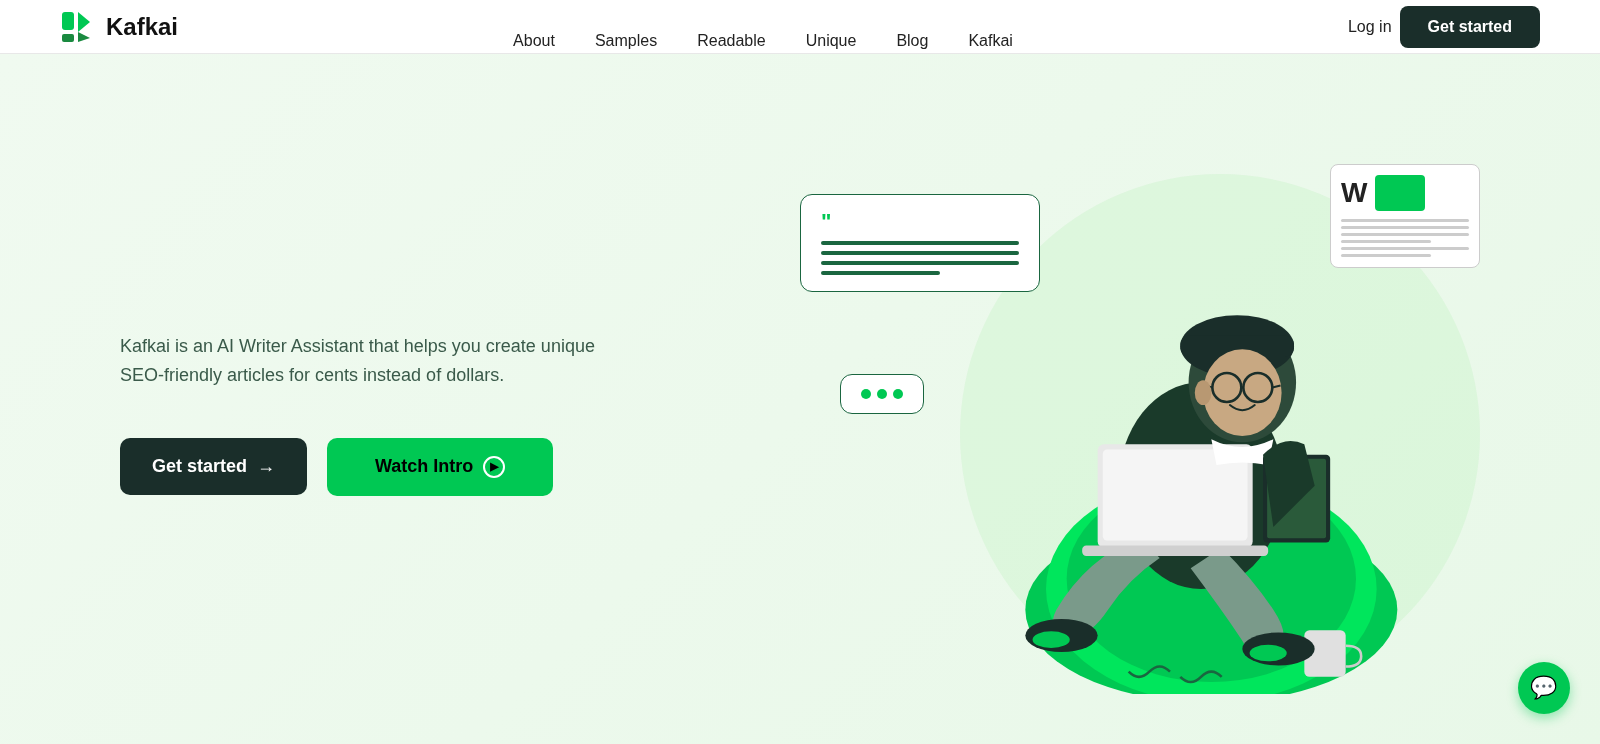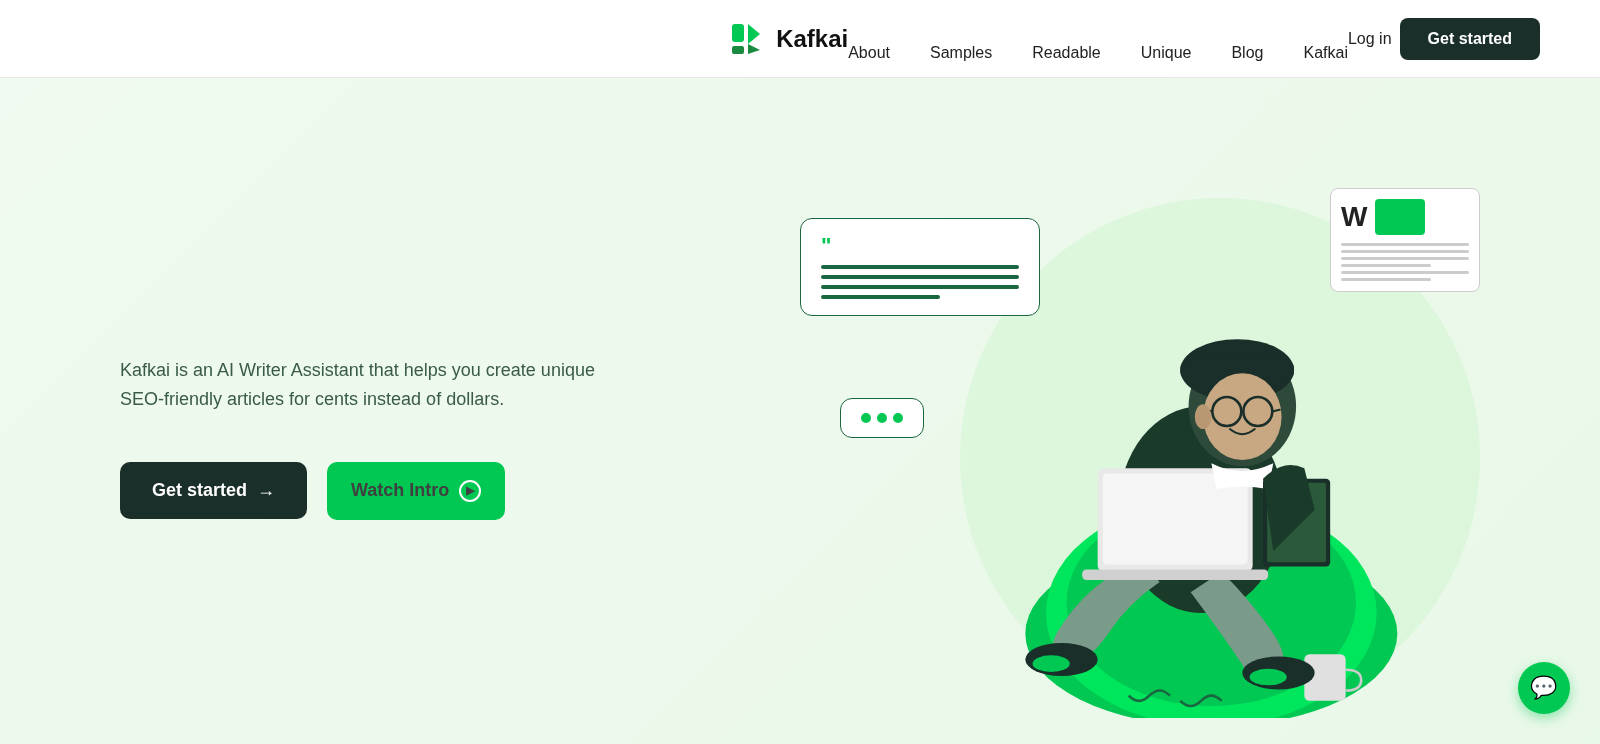--- a/index.html
+++ b/index.html
@@ -1,21 +1,21 @@
 <!DOCTYPE html>
 <html><head>
   <meta charset="utf-8">
   <style>
     * { margin: 0; padding: 0; box-sizing: border-box; }
     body { font-family: -apple-system, BlinkMacSystemFont, 'Segoe UI', sans-serif; background: #f0faf0; width: 1600px; min-height: 744px; overflow-x: hidden; }
 
     
     nav {
-      display: flex; align-items: center; justify-content: flex-end;
-      padding: 0 60px; height: 78px; background: #fff;
+      display: flex; align-items: center; justify-content: space-between;
+      padding: 0 60px; height: 54px; background: #fff;
       border-bottom: 1px solid #e8e8e8;
     }
     .nav-logo { display: flex; align-items: center; gap: 8px; }
     .logo-icon { width: 38px; height: 38px; }
     .logo-text { font-size: 24px; font-weight: 700; color: #111; }
     .nav-links { display: flex; align-items: center; gap: 40px; margin-top: 29px; }
     .nav-links a {
       text-decoration: none; color: #222; font-size: 16px; font-weight: 400;
     }
     .nav-actions { display: flex; align-items: center; gap: 8px; }
@@ -41,22 +41,22 @@
       font-size: 18px; color: #3a5a4a; line-height: 1.6; max-width: 520px;
       margin-bottom: 48px;
     }
     .hero-buttons { display: flex; align-items: center; gap: 20px; }
     .btn-get-started-hero {
       background: #1a2e2a; color: #fff; border: none; border-radius: 10px;
       padding: 18px 32px; font-size: 18px; font-weight: 600; cursor: pointer;
       display: flex; align-items: center; gap: 10px;
     }
     .btn-watch-intro {
-      background: #00c853; color: #404040; border: none; border-radius: 10px;
-      padding: 18px 24px; font-size: 18px; font-weight: 600; cursor: pointer;
+      background: #00c853; color: #000000; border: none; border-radius: 10px;
+      padding: 18px 48px; font-size: 18px; font-weight: 600; cursor: pointer;
       display: flex; align-items: center; gap: 10px;
     }
     .arrow-icon { font-size: 18px; }
     .play-icon {
       width: 22px; height: 22px; border: 2px solid #fff; border-radius: 50%;
       display: flex; align-items: center; justify-content: center; font-size: 11px;
     }
 
     
     .hero-right {

